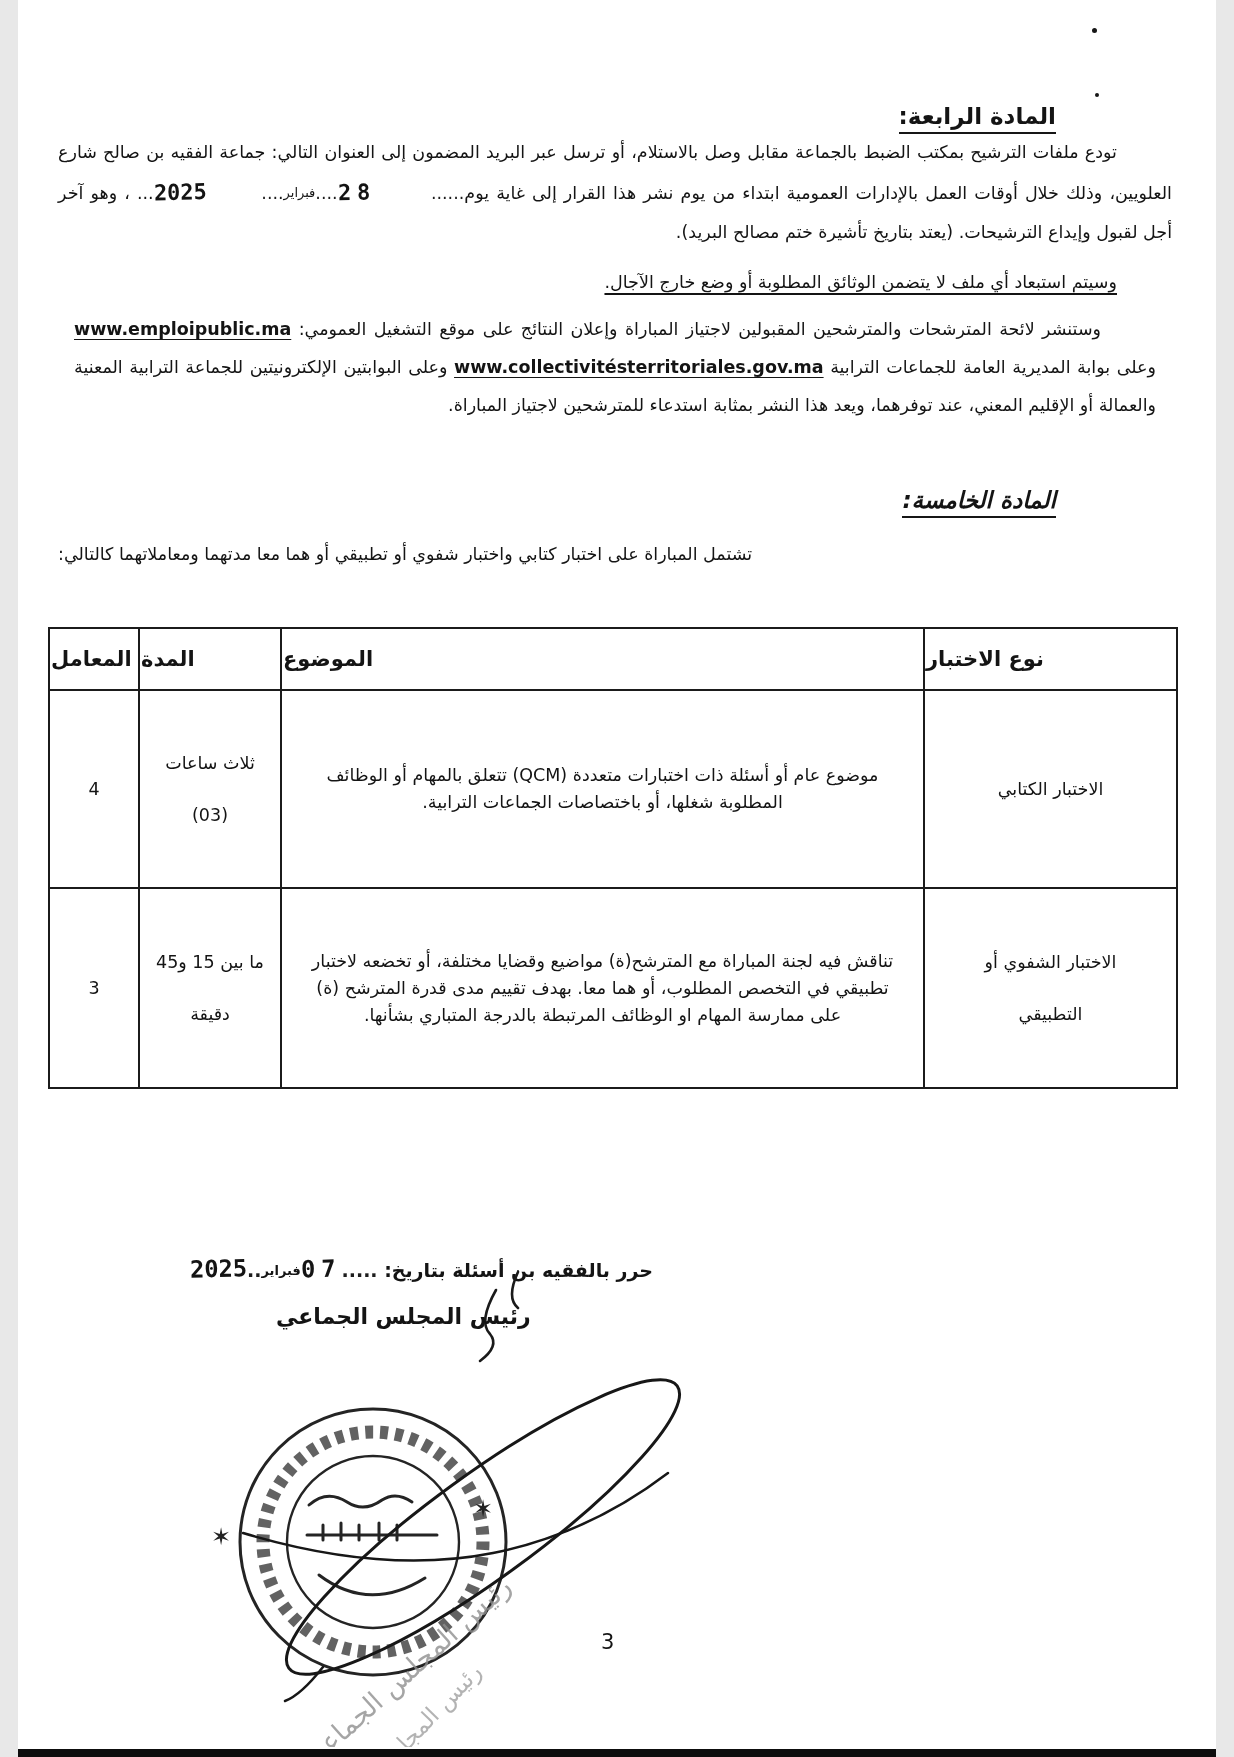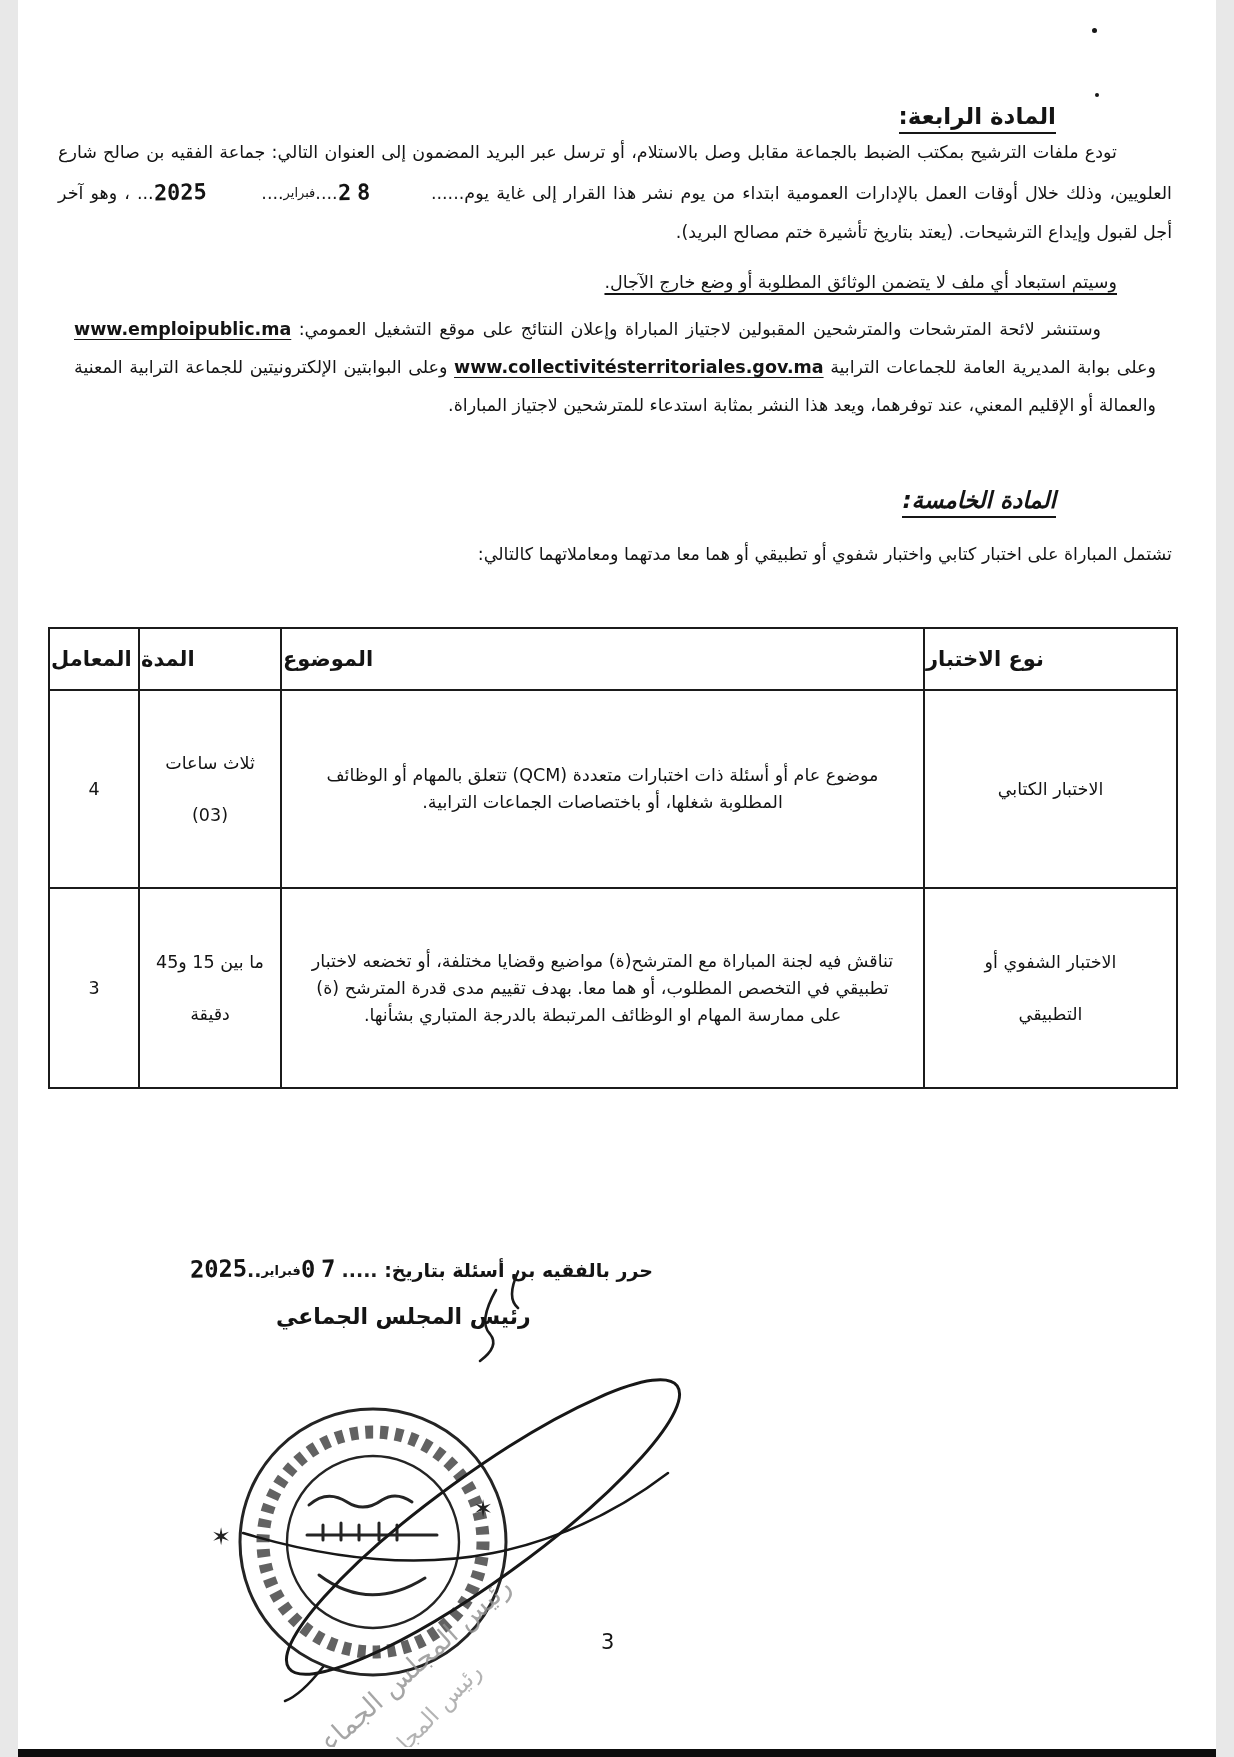--- a/index.html
+++ b/index.html
@@ -89,21 +89,21 @@
   </p>
 
   <p class="abs para indent" style="top:294px;right:44px;left:40px;margin:16px;line-height:38px;">
     <span>وستنشر لائحة المترشحات والمترشحين المقبولين لاجتياز المباراة وإعلان النتائج على موقع التشغيل العمومي: </span><span class="url">www.emploipublic.ma</span><span> وعلى بوابة المديرية العامة للجماعات الترابية </span><span class="url">www.collectivitésterritoriales.gov.ma</span><span> وعلى البوابتين الإلكترونيتين للجماعة الترابية المعنية والعمالة أو الإقليم المعني، عند توفرهما، ويعد هذا النشر بمثابة استدعاء للمترشحين لاجتياز المباراة.</span>
   </p>
 
   <div class="abs" style="top:487px;right:160px;font-style:italic;">
     <span class="article-heading">المادة الخامسة:</span>
   </div>
 
-  <p class="abs para" style="top:535px;right:44px;left:40px;margin:0;text-align:right;">تشتمل المباراة على اختبار كتابي واختبار شفوي أو تطبيقي أو هما معا مدتهما ومعاملاتهما كالتالي:</p>
+  <p class="abs para" style="top:535px;right:44px;left:40px;margin:0;text-align:left;">تشتمل المباراة على اختبار كتابي واختبار شفوي أو تطبيقي أو هما معا مدتهما ومعاملاتهما كالتالي:</p>
 
   <table class="exam abs" style="top:627px;left:30px;">
     <colgroup>
       <col style="width:253px">
         <col style="width:643px">
         <col style="width:142px">
         <col style="width:90px">
     </colgroup>
     <thead>
       <tr>

